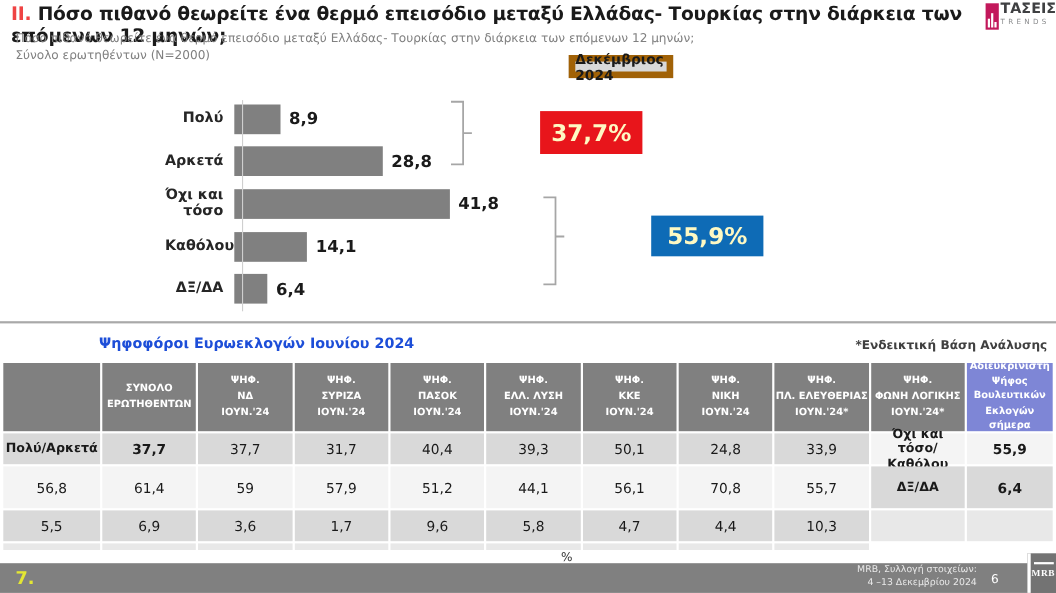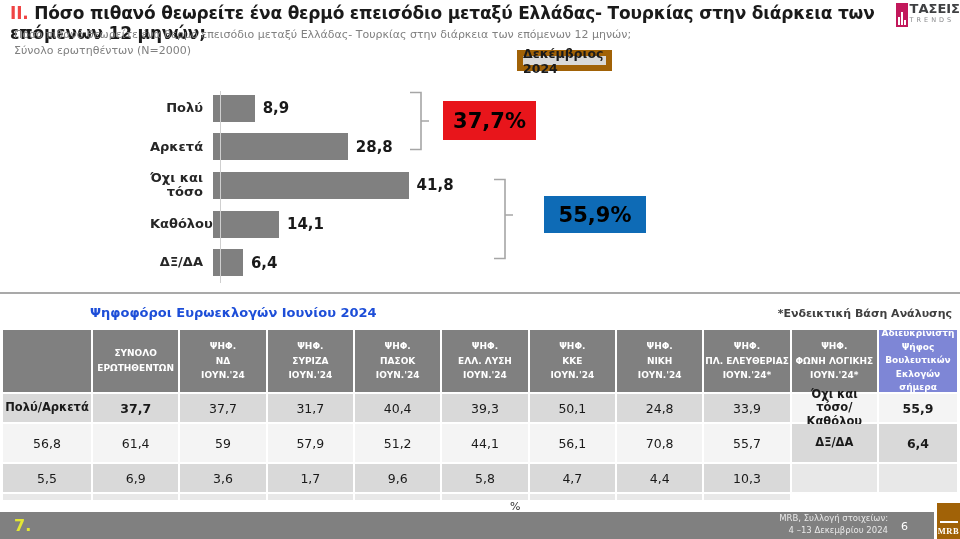--- a/index.html
+++ b/index.html
@@ -23,21 +23,21 @@
 
   
   .chart { position:absolute; left:150px; top:89px; width:470px; height:198px; }
   .axis { position:absolute; left:70px; top:2px; height:192px; width:1px; background:#cfcfcf; }
   .chart-row { display:flex; align-items:center; height:38.6px; }
   .clabel { width:62px; text-align:right; padding-right:9px; font-size:13px; font-weight:bold; color:#262626; line-height:1.12; }
   .cbar { height:27px; background:#808080; margin-left:1px; }
   .cval { margin-left:8px; font-size:15px; font-weight:bold; color:#1a1a1a; }
 
   .bracket { position:absolute; }
-  .badge { position:absolute; display:flex; align-items:center; justify-content:center; color:#000000; font-weight:bold; }
+  .badge { position:absolute; display:flex; align-items:center; justify-content:center; color:#fef9c3; font-weight:bold;margin-left:48px; }
   .badge.red  { left:443px; top:101px; width:93px; height:39px; background:#e8151b; font-size:21px; }
   .badge.blue { left:544px; top:196px; width:102px; height:37px; background:#0e6bb6; font-size:21px; }
 
   .divider { position:absolute; left:0; top:292px; width:960px; height:2px; background:#a9a9a9; }
 
   
   .tbl-title { position:absolute; left:90px; top:305px; width:620px; text-align:left; font-size:13px; font-weight:bold; color:#1d4ed8; }
   .tbl-note { position:absolute; right:8px; top:307px; font-size:11px; font-weight:bold; color:#404040; }
 
   .ptable { position:absolute; left:3px; top:330px; width:954px; display:grid;
@@ -53,21 +53,21 @@
   .bg-b { background:#f4f4f4; }
   .strip { background:#e8e8e8; }
 
   .pct-note { position:absolute; left:510px; top:500px; font-size:11px; color:#333; }
 
   
   .footer { position:absolute; left:0; bottom:0; width:960px; height:27px; background:#808080; }
   .slide-ref { position:absolute; left:14px; bottom:4px; font-size:16px; font-weight:bold; color:#e3e633; }
   .source { position:absolute; right:72px; bottom:3px; text-align:right; font-size:8.5px; line-height:1.35; color:#e8e8e8; }
   .pageno { position:absolute; right:52px; bottom:6px; font-size:11px; color:#fff; }
-  .mrb-logo { position:absolute; right:0; bottom:0; width:26px; height:36px; background:#a16207; border-left:3px solid #fff; display:flex; flex-direction:column; align-items:center; justify-content:flex-end; padding-bottom:3px; }
+  .mrb-logo { position:absolute; right:0; bottom:0; width:26px; height:36px; background:#737373; border-left:3px solid #fff; display:flex; flex-direction:column; align-items:center; justify-content:flex-end; padding-bottom:13px; }
   .mrb-logo .bar { width:18px; height:2px; background:#fff; margin-bottom:3px; }
   .mrb-logo .txt { font-family:"Liberation Serif","DejaVu Serif",serif; font-size:8.5px; font-weight:bold; color:#fff; letter-spacing:0.5px; }
 </style>
 </head>
 <body>
 
 <div class="slide">
 
   <div class="title"><span class="qnum">II.</span> <span>Πόσο πιθανό θεωρείτε ένα θερμό επεισόδιο μεταξύ Ελλάδας- Τουρκίας στην διάρκεια των επόμενων 12 μηνών;</span></div>
   <div class="subtitle">Πόσο πιθανό θεωρείτε ένα θερμό επεισόδιο μεταξύ Ελλάδας- Τουρκίας στην διάρκεια των επόμενων 12 μηνών;</div>

